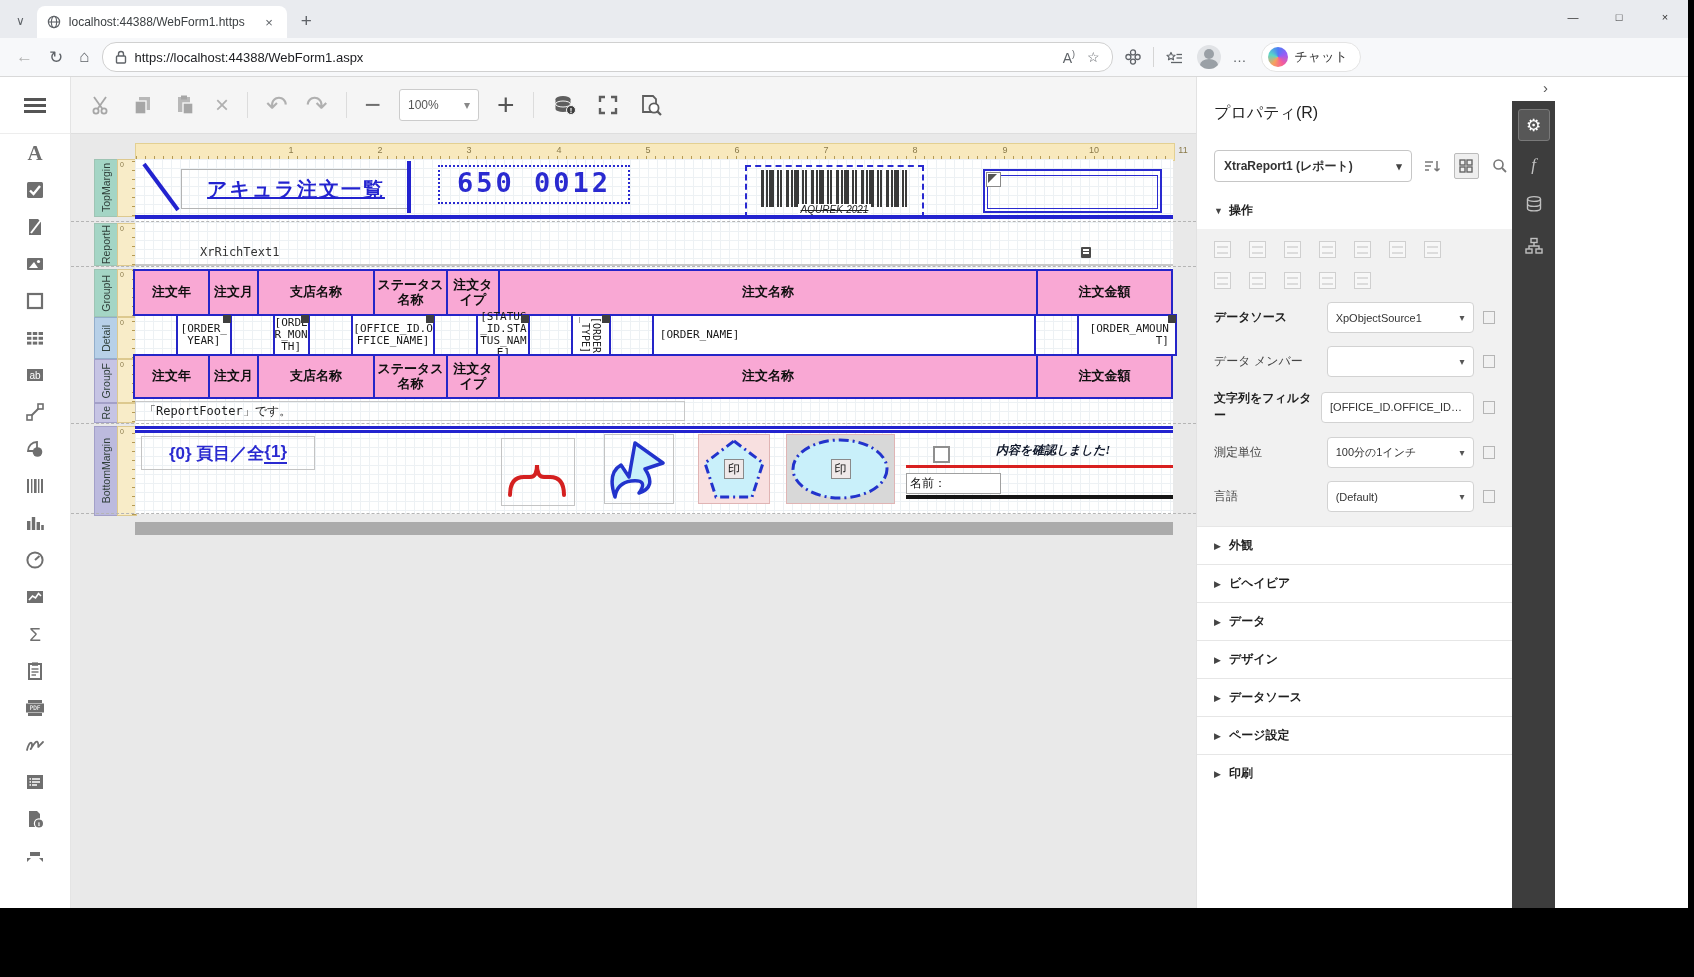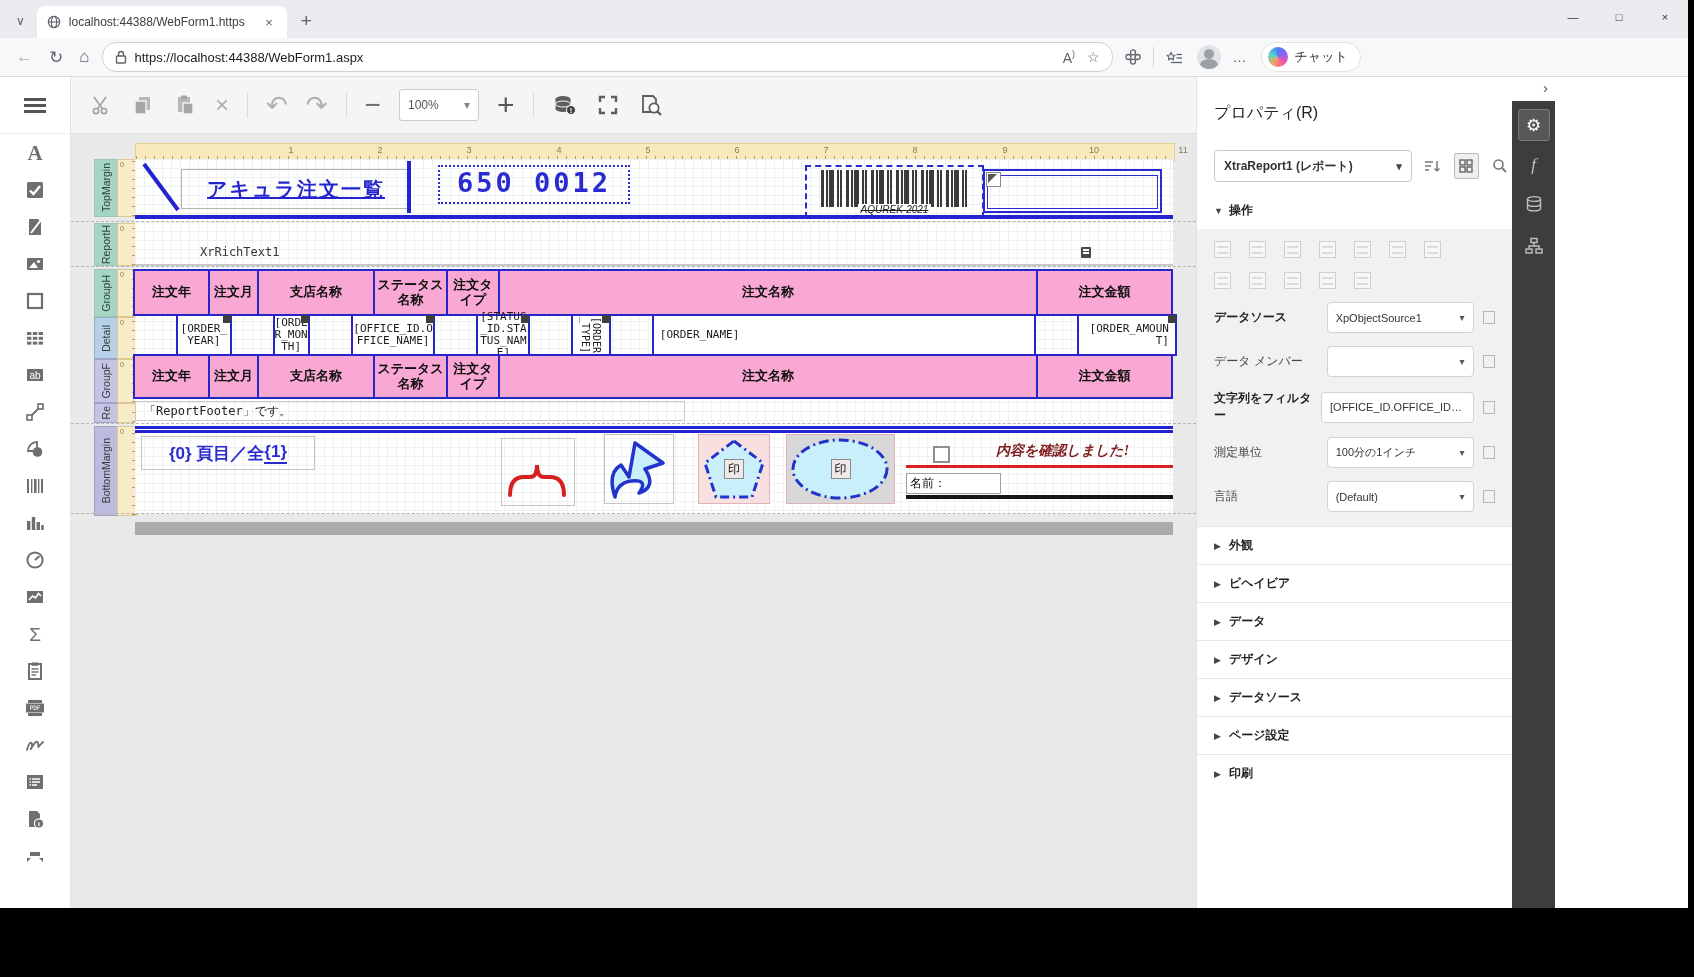--- a/index.html
+++ b/index.html
@@ -65,21 +65,21 @@
   .paper{left:64px;top:25px;width:1038px;height:355px;background:#fff;position:absolute;
     background-image:linear-gradient(#edf1f4 1px,transparent 1px),linear-gradient(90deg,#edf1f4 1px,transparent 1px);background-size:9px 9px;}
 
   .dashsep{left:0;width:1125px;border-top:1px dashed #b5b5b5;position:absolute;}
   .diagbox{left:70px;top:27px;width:40px;height:52px;position:absolute;}
   .titlebox{left:110px;top:35px;width:228px;height:38px;border:1px solid #b4b4b4;position:absolute;display:flex;align-items:center;justify-content:center;}
   .titlebox span{font-size:20px;font-weight:bold;color:#2323cf;text-decoration:underline;letter-spacing:2px;}
   .vline{left:336px;top:27px;width:4px;height:52px;background:#2323cf;position:absolute;}
   .codebox{left:367px;top:31px;width:188px;height:35px;border:2px dotted #2a2ad0;position:absolute;display:flex;justify-content:center;}
   .codebox span{font-family:"DejaVu Sans Mono",monospace;font-weight:bold;font-size:27px;color:#2a2ad0;letter-spacing:3px;}
-  .barcode{left:734px;top:31px;width:175px;height:49px;border:2px dashed #2a2ad0;position:absolute;}
+  .barcode{left:674px;top:31px;width:175px;height:49px;border:2px dashed #2a2ad0;position:absolute;}
   .bars{position:absolute;left:14px;right:14px;top:3px;bottom:9px;background:repeating-linear-gradient(90deg,#3a3a3a 0 3px,transparent 3px 5px,#3a3a3a 5px 7px,transparent 7px 8px,#3a3a3a 8px 13px,transparent 13px 16px,#3a3a3a 16px 18px,transparent 18px 19px,#3a3a3a 19px 21px,transparent 21px 25px);}
   .bcap{position:absolute;left:0;right:0;bottom:-1px;text-align:center;}
   .bcap span{display:inline-block;background:#fff;padding:0 3px;font-size:10px;font-style:italic;text-decoration:line-through;color:#222;}
   .picbox{left:912px;top:35px;width:175px;height:40px;border:2px solid #2a2ad0;position:absolute;}
   .picbox .inner{position:absolute;left:2px;right:2px;top:4px;bottom:2px;border:1px solid #2a2ad0;}
   .corner{position:absolute;left:1px;top:1px;width:13px;height:13px;background:#fff;border:1px solid #8a8a8a;}
   .corner::after{content:"";position:absolute;left:1px;top:1px;border-style:solid;border-width:9px 9px 0 0;border-color:#555 transparent transparent transparent;}
   .bluebar{left:64px;top:81px;width:1038px;height:4px;background:#2323cf;position:absolute;}
 
   .notebox{left:64px;top:90px;width:540px;height:18px;border:1px solid #c0c0c0;position:absolute;font-family:"DejaVu Sans Mono",monospace;font-size:12px;color:#222;display:flex;align-items:center;padding-left:8px;}
@@ -104,21 +104,21 @@
   .rfbox{left:64px;top:267px;width:540px;height:18px;border:1px solid #c8c8c8;position:absolute;font-family:"DejaVu Sans Mono",monospace;font-size:12px;color:#222;display:flex;align-items:center;padding-left:8px;}
   .dblline{left:64px;top:292px;width:1038px;height:7px;position:absolute;background:linear-gradient(#2323cf 0 3px,#fff 3px 4px,#2323cf 4px 7px);}
 
   .pageinfo{left:70px;top:302px;width:172px;height:32px;border:1px solid #c4c4c4;position:absolute;display:flex;align-items:center;justify-content:center;}
   .pageinfo span{font-size:17px;font-weight:bold;color:#2a2ad0;}
   .pageinfo .tot{border-bottom:2px solid #2a2ad0;}
   .shapebox{position:absolute;border:1px solid #c4c4c4;}
   .stampbox{position:absolute;border:1px solid #e0b4b4;display:flex;align-items:center;justify-content:center;}
   .stamp-label{position:absolute;left:50%;top:50%;transform:translate(-50%,-50%);width:18px;height:18px;background:#efe9e9;border:1px solid #8a8a8a;display:flex;align-items:center;justify-content:center;font-size:12px;color:#111;}
   .chk{left:862px;top:312px;width:13px;height:13px;border:2px solid #8f8f8f;background:#fff;position:absolute;}
-  .confirm{left:925px;top:308px;width:190px;position:absolute;font-family:"Liberation Serif",serif;font-style:italic;font-weight:bold;font-size:14px;color:#7f1d1d;}
+  .confirm{left:925px;top:308px;width:190px;position:absolute;font-family:"Liberation Serif",serif;font-style:italic;font-weight:bold;font-size:12px;color:#0f172a;}
   .redline{left:835px;top:331px;width:267px;height:3px;background:#d82020;position:absolute;}
   .namebox{left:835px;top:339px;width:90px;height:19px;border:1px solid #a0a0a0;background:#fff;position:absolute;font-size:12px;color:#111;display:flex;align-items:center;padding-left:3px;}
   .blackline{left:835px;top:361px;width:267px;height:4px;background:#161616;position:absolute;}
   .hscroll{left:64px;top:388px;width:1038px;height:13px;background:#ababab;position:absolute;}
 
   
   .props{width:315px;background:#fff;border-left:1px solid #e2e2e2;font-size:12px;color:#333;position:relative;}
   .props-title{margin:26px 0 0 17px;font-size:16px;color:#222;}
   .selrow{display:flex;align-items:center;margin:26px 0 0 17px;font-weight:bold;}
   .selpill{width:180px;height:30px;border:1px solid #c6c6c6;border-radius:4px;display:flex;align-items:center;padding:0 9px;color:#333;}

